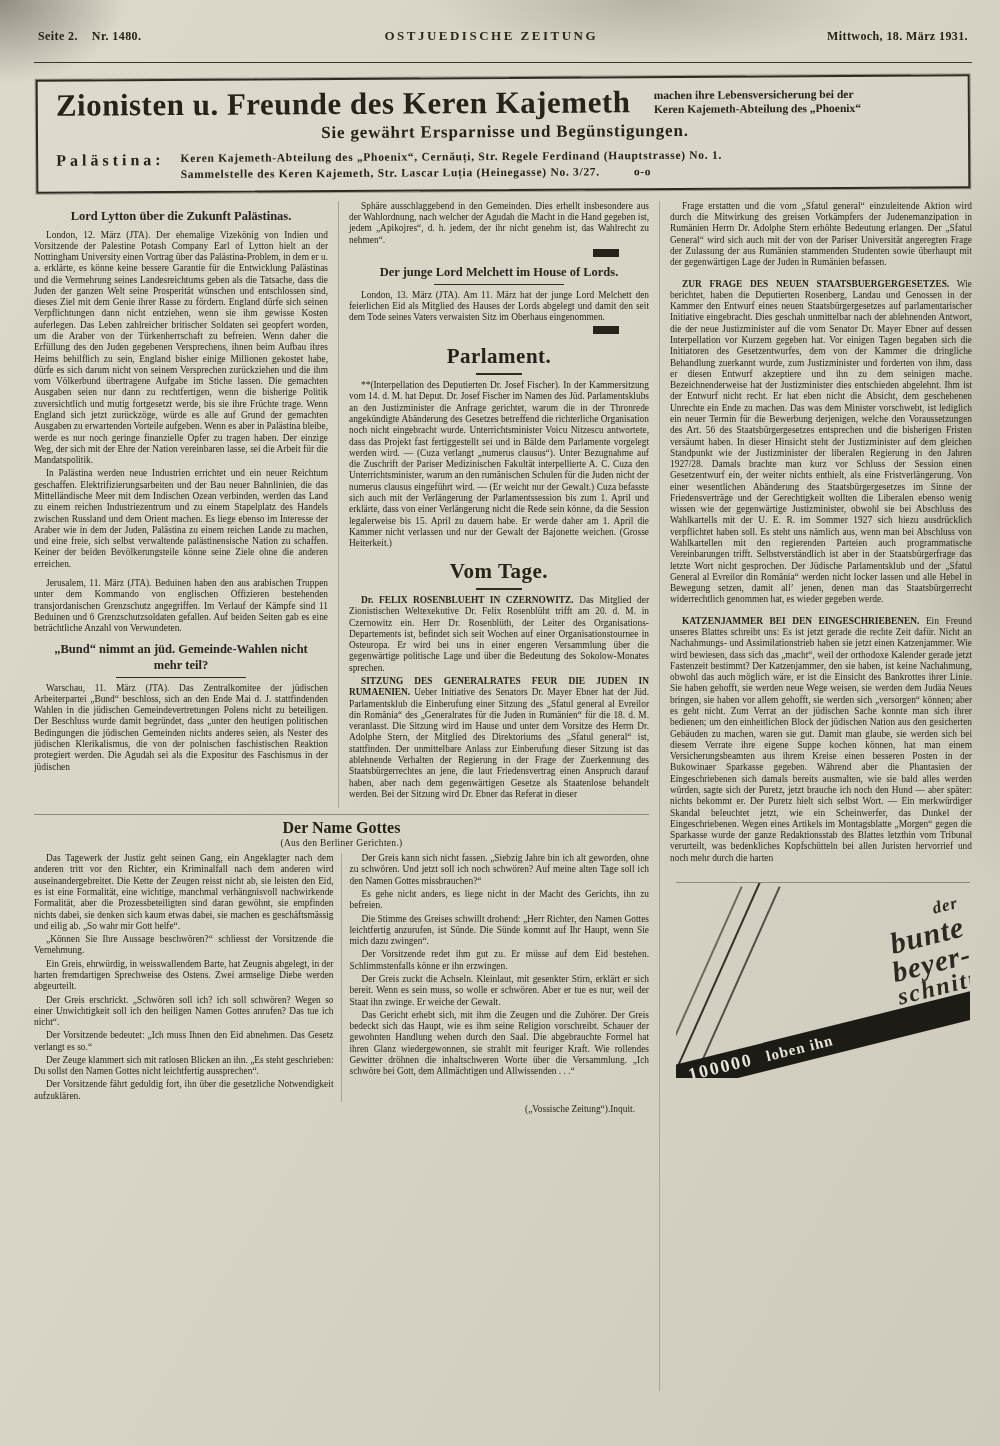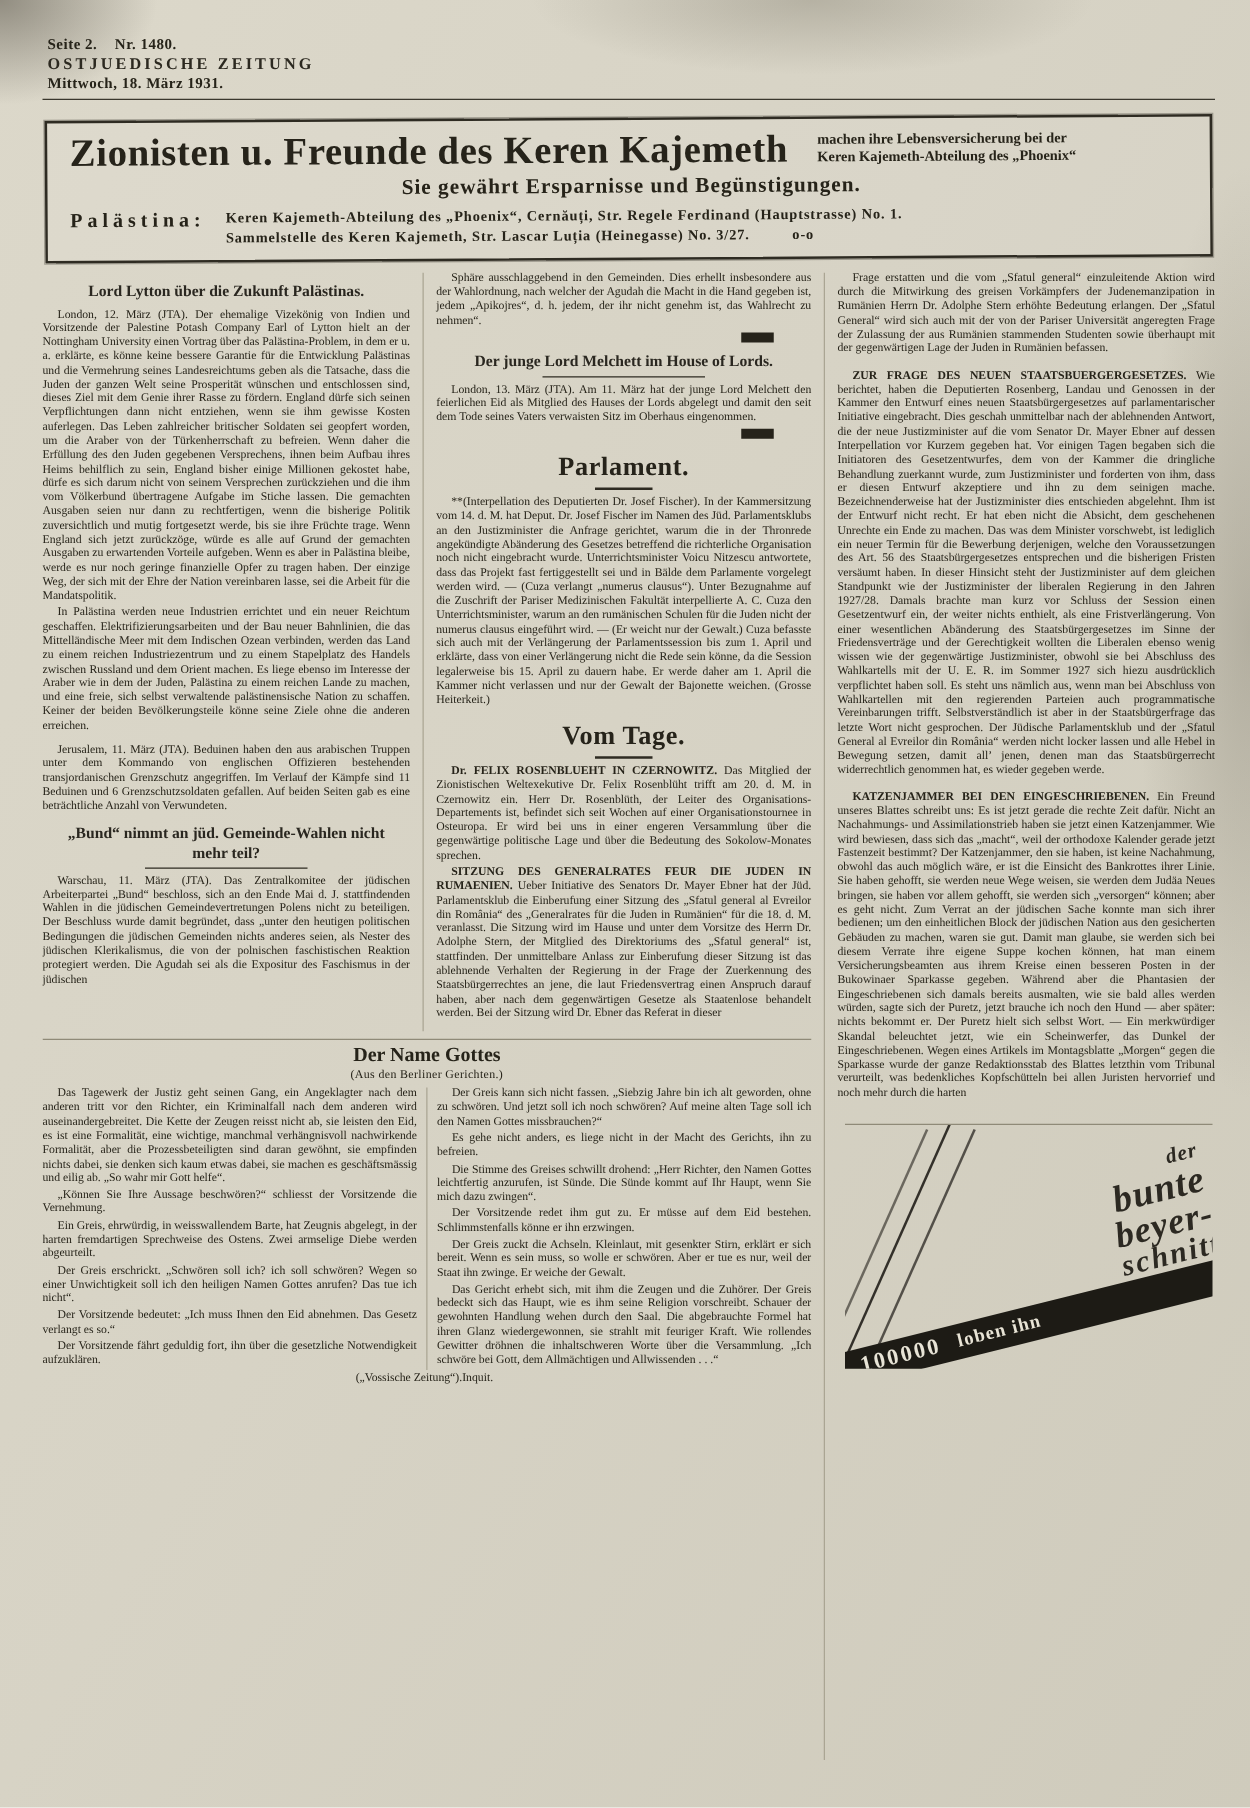--- a/index.html
+++ b/index.html
@@ -14,23 +14,22 @@
       linear-gradient(120deg,#dcd8ca 0%,#d7d3c5 45%,#cfcbbc 100%);
     overflow:hidden;
     position:relative;
   }
   .page{ padding:24px 28px 14px 34px; }
 
   
   header.masthead{
     display:flex; align-items:baseline; justify-content:space-between;
     font-size:12px; font-weight:bold; letter-spacing:.4px;
-    padding:4px 4px 5px 4px;
+    padding:4px 4px 18px 4px;
     border-bottom:1.5px solid #3a372d;
-    flex-direction:column;
   }
   .mh-left span{ margin-right:14px; }
   .mh-center{ font-size:13px; letter-spacing:2.5px; font-weight:bold; color:#2c2920; }
   .mh-right{ font-size:12px; }
 
   
   .banner{
     margin:14px 2px 10px 2px;
     border:2.5px solid #2e2b22;
     box-shadow:0 0 0 1px rgba(46,43,34,.35);
@@ -81,21 +80,21 @@
   .big-head::after{
     content:""; display:block; width:46px; height:2.5px; background:#2e2b22; margin:3px auto 5px;
   }
   .endmark{ display:block; width:26px; height:8px; background:#26231a; margin:3px 30px 5px auto; }
 
   
   .feature{ border-top:1px solid #8f8a78; margin-top:6px; padding-top:4px; }
   .feature-head{ text-align:center; font-weight:bold; font-size:16px; margin-bottom:1px; }
   .feature-sub{ text-align:center; font-size:9.5px; margin-bottom:5px; letter-spacing:.3px; }
   .feature-body{ columns:2; column-gap:16px; column-rule:1px solid #aaa593; }
-  .credit-row{ display:flex; justify-content:center; padding:2px 14px 0 10px; font-size:9.4px; }
+  .credit-row{ display:flex; justify-content:flex-end; padding:2px 14px 0 10px; font-size:9.4px; }
 
   
   .beyer{
     position:relative; height:196px; margin:8px 2px 0 6px; overflow:hidden;
     border-top:1px solid #8f8a78;
   }
   .beyer-stripe{ position:absolute; background:#33302a; }
   .st1{ width:2px; height:220px; left:38px; top:-10px; transform:rotate(24deg); }
   .st2{ width:1.5px; height:220px; left:58px; top:-6px; transform:rotate(24deg); opacity:.8; }
   .st3{ width:1.5px; height:220px; left:20px; top:-6px; transform:rotate(24deg); opacity:.65; }
@@ -193,20 +192,21 @@
 
       <section class="feature">
         <h2 class="feature-head">Der Name Gottes</h2>
         <div class="feature-sub">(Aus den Berliner Gerichten.)</div>
         <div class="feature-body">
           <p class="body">Das Tagewerk der Justiz geht seinen Gang, ein Angeklagter nach dem anderen tritt vor den Richter, ein Kriminalfall nach dem anderen wird auseinandergebreitet. Die Kette der Zeugen reisst nicht ab, sie leisten den Eid, es ist eine Formalität, eine wichtige, manchmal verhängnisvoll nachwirkende Formalität, aber die Prozessbeteiligten sind daran gewöhnt, sie empfinden nichts dabei, sie denken sich kaum etwas dabei, sie machen es geschäftsmässig und eilig ab. „So wahr mir Gott helfe“.</p>
           <p class="body">„Können Sie Ihre Aussage beschwören?“ schliesst der Vorsitzende die Vernehmung.</p>
           <p class="body">Ein Greis, ehrwürdig, in weisswallendem Barte, hat Zeugnis abgelegt, in der harten fremdartigen Sprechweise des Ostens. Zwei armselige Diebe werden abgeurteilt.</p>
           <p class="body">Der Greis erschrickt. „Schwören soll ich? ich soll schwören? Wegen so einer Unwichtigkeit soll ich den heiligen Namen Gottes anrufen? Das tue ich nicht“.</p>
           <p class="body">Der Vorsitzende bedeutet: „Ich muss Ihnen den Eid abnehmen. Das Gesetz verlangt es so.“</p>
+          <p class="body">Der Zeuge klammert sich mit ratlosen Blicken an ihn. „Es steht geschrieben: Du sollst den Namen Gottes nicht leichtfertig aussprechen“.</p>
           <p class="body">Der Vorsitzende fährt geduldig fort, ihn über die gesetzliche Notwendigkeit aufzuklären.</p>
           <p class="body">Der Greis kann sich nicht fassen. „Siebzig Jahre bin ich alt geworden, ohne zu schwören. Und jetzt soll ich noch schwören? Auf meine alten Tage soll ich den Namen Gottes missbrauchen?“</p>
           <p class="body">Es gehe nicht anders, es liege nicht in der Macht des Gerichts, ihn zu befreien.</p>
           <p class="body">Die Stimme des Greises schwillt drohend: „Herr Richter, den Namen Gottes leichtfertig anzurufen, ist Sünde. Die Sünde kommt auf Ihr Haupt, wenn Sie mich dazu zwingen“.</p>
           <p class="body">Der Vorsitzende redet ihm gut zu. Er müsse auf dem Eid bestehen. Schlimmstenfalls könne er ihn erzwingen.</p>
           <p class="body">Der Greis zuckt die Achseln. Kleinlaut, mit gesenkter Stirn, erklärt er sich bereit. Wenn es sein muss, so wolle er schwören. Aber er tue es nur, weil der Staat ihn zwinge. Er weiche der Gewalt.</p>
           <p class="body">Das Gericht erhebt sich, mit ihm die Zeugen und die Zuhörer. Der Greis bedeckt sich das Haupt, wie es ihm seine Religion vorschreibt. Schauer der gewohnten Handlung wehen durch den Saal. Die abgebrauchte Formel hat ihren Glanz wiedergewonnen, sie strahlt mit feuriger Kraft. Wie rollendes Gewitter dröhnen die inhaltschweren Worte über die Versammlung. „Ich schwöre bei Gott, dem Allmächtigen und Allwissenden . . .“</p>
         </div>
         <div class="credit-row">
           <span>(„Vossische Zeitung“).</span>

